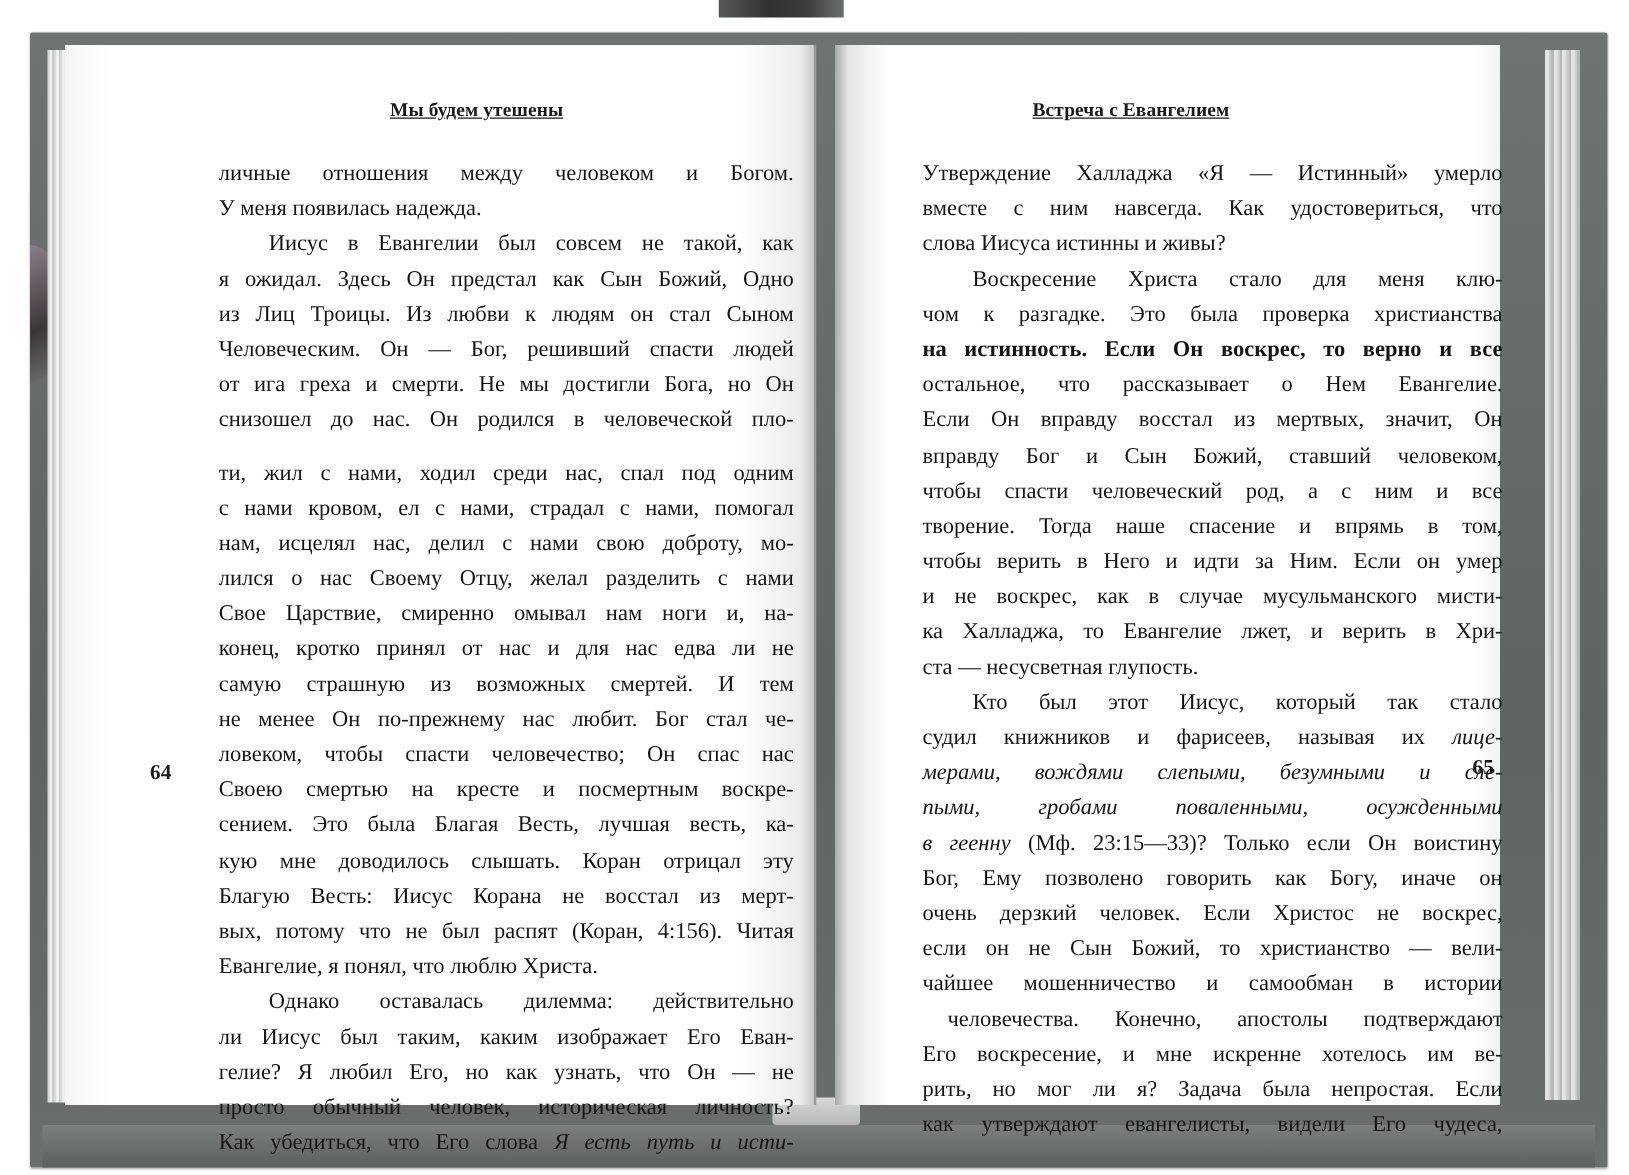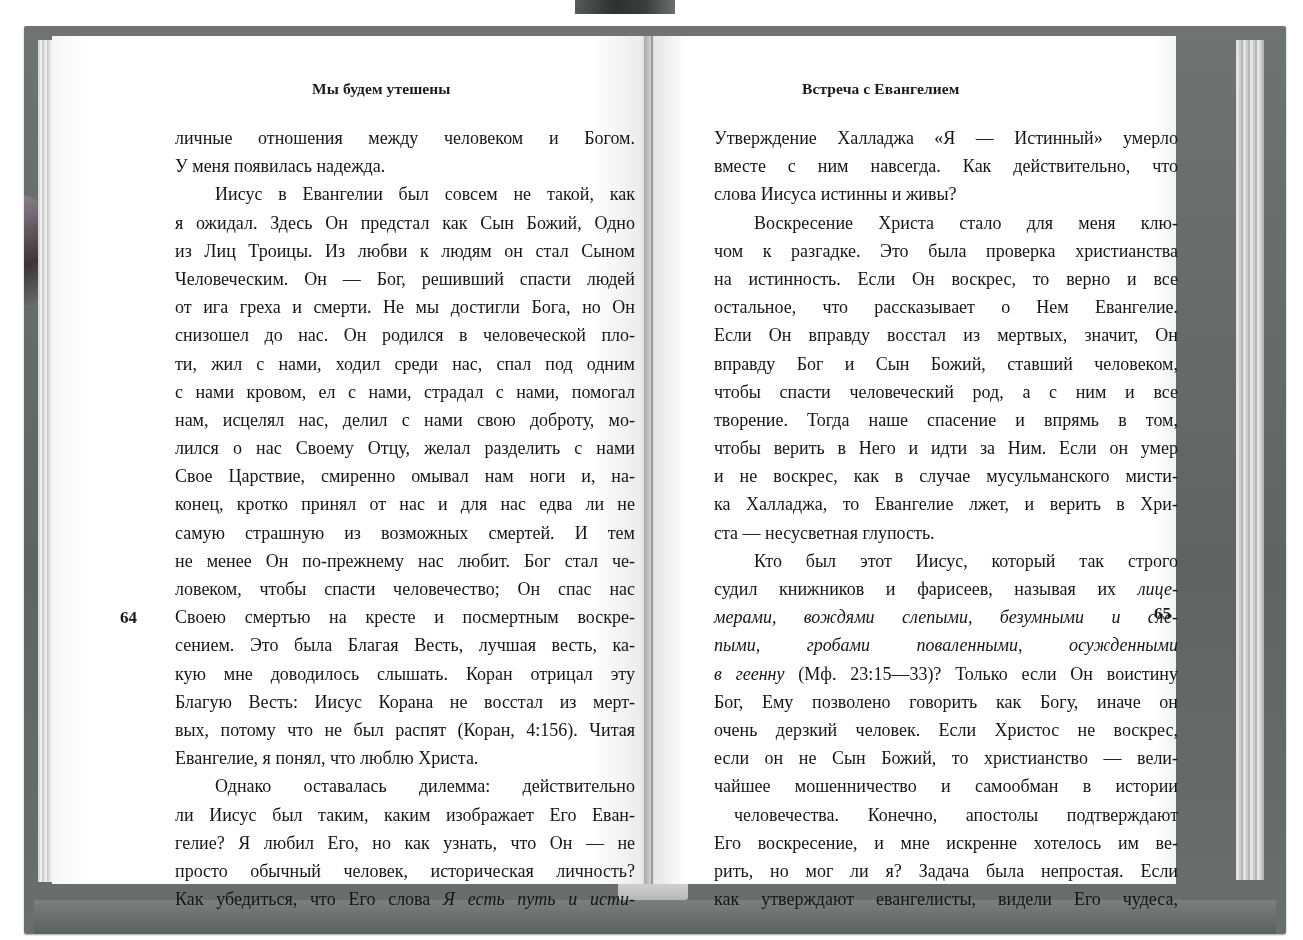--- a/index.html
+++ b/index.html
@@ -40,27 +40,28 @@
     background: repeating-linear-gradient(90deg, #e2e2e2 0 3px, #cbcbcb 3px 5px, #b6b6b6 5px 7px);
   }
   .page {
     position: absolute; top: 36px; height: 848px; background: #ffffff;
   }
   .page-left {
     left: 52px; width: 600px;
     background: linear-gradient(90deg, #f6f6f6 0%, #ffffff 6%, #ffffff 90%, #ececec 98%, #c9c9c9 100%);
   }
   .page-right {
-    left: 644px; width: 532px;
+    left: 668px; width: 532px;
     background: linear-gradient(90deg, #a9a9a9 0%, #e6e6e6 2%, #ffffff 8%, #ffffff 96%, #f3f3f3 100%);
   }
   .running-head {
     position: absolute; top: 44px; left: 0; width: 100%;
     text-align: center; font-size: 15.5px; color: #1a1a1a; font-weight: bold;
     letter-spacing: 0.1px;
+    text-decoration: underline;
   }
   .page-left .running-head { left: 0; padding-left: 112px; box-sizing: border-box; text-align: left; }
   .page-left .running-head span { margin-left: 148px; }
   .page-right .running-head { text-align: left; padding-left: 158px; box-sizing: border-box; }
   .text-block {
     position: absolute; top: 88px; font-size: 18px; line-height: 28.2px; color: #151515;
   }
   .page-left .text-block { left: 123px; width: 460px; }
   .page-right .text-block { left: 70px; width: 464px; }
   .line {
@@ -96,21 +97,21 @@
   </div>
   <div class="text-block" id="left-text">
       <span class="line" style="display: block;">личные отношения между человеком и Богом.</span>
       <span class="line last" style="display: block;">У меня появилась надежда.</span>
       <span class="line indent" style="display: block;">Иисус в Евангелии был совсем не такой, как</span>
       <span class="line" style="display: block;">я ожидал. Здесь Он предстал как Сын Божий, Одно</span>
       <span class="line" style="display: block;">из Лиц Троицы. Из любви к людям он стал Сыном</span>
       <span class="line" style="display: block;">Человеческим. Он — Бог, решивший спасти людей</span>
       <span class="line" style="display: block;">от ига греха и смерти. Не мы достигли Бога, но Он</span>
       <span class="line" style="display: block;">снизошел до нас. Он родился в человеческой пло-</span>
-      <span class="line" style="display: block;">ти, жил с нами, ходил среди нас, спал под одним</span>
+      <span class="line" style="display: block; margin-top: 14px;">ти, жил с нами, ходил среди нас, спал под одним</span>
       <span class="line" style="display: block;">с нами кровом, ел с нами, страдал с нами, помогал</span>
       <span class="line" style="display: block;">нам, исцелял нас, делил с нами свою доброту, мо-</span>
       <span class="line" style="display: block;">лился о нас Своему Отцу, желал разделить с нами</span>
       <span class="line" style="display: block;">Свое Царствие, смиренно омывал нам ноги и, на-</span>
       <span class="line" style="display: block;">конец, кротко принял от нас и для нас едва ли не</span>
       <span class="line" style="display: block;">самую страшную из возможных смертей. И тем</span>
       <span class="line" style="display: block;">не менее Он по-прежнему нас любит. Бог стал че-</span>
       <span class="line" style="display: block;">ловеком, чтобы спасти человечество; Он спас нас</span>
       <span class="line" style="display: block;">Своею смертью на кресте и посмертным воскре-</span>
       <span class="line" style="display: block;">сением. Это была Благая Весть, лучшая весть, ка-</span>
@@ -127,35 +128,35 @@
     </div>
   <div class="page-number">64</div>
 </div>
 
 <div class="page page-right">
   <div class="running-head">
     <span>Встреча с Евангелием</span>
   </div>
   <div class="text-block" id="right-text">
       <span class="line" style="display: block;">Утверждение Халладжа «Я — Истинный» умерло</span>
-      <span class="line" style="display: block;">вместе с ним навсегда. Как действительно, что</span>
+      <span class="line" style="display: block;">вместе с ним навсегда. Как удостовериться, что</span>
       <span class="line last" style="display: block;">слова Иисуса истинны и живы?</span>
       <span class="line indent" style="display: block;">Воскресение Христа стало для меня клю-</span>
       <span class="line" style="display: block;">чом к разгадке. Это была проверка христианства</span>
-      <span class="line" style="display: block;">на истинность. Если Он воскрес, то верно и все</span>
+      <span class="line" style="display: block; font-weight: bold;">на истинность. Если Он воскрес, то верно и все</span>
       <span class="line" style="display: block;">остальное, что рассказывает о Нем Евангелие.</span>
       <span class="line" style="display: block;">Если Он вправду восстал из мертвых, значит, Он</span>
       <span class="line" style="display: block;">вправду Бог и Сын Божий, ставший человеком,</span>
       <span class="line" style="display: block;">чтобы спасти человеческий род, а с ним и все</span>
       <span class="line" style="display: block;">творение. Тогда наше спасение и впрямь в том,</span>
       <span class="line" style="display: block;">чтобы верить в Него и идти за Ним. Если он умер</span>
       <span class="line" style="display: block;">и не воскрес, как в случае мусульманского мисти-</span>
       <span class="line" style="display: block;">ка Халладжа, то Евангелие лжет, и верить в Хри-</span>
       <span class="line last" style="display: block;">ста — несусветная глупость.</span>
-      <span class="line indent" style="display: block;">Кто был этот Иисус, который так строго</span>
+      <span class="line indent" style="display: block;">Кто был этот Иисус, который так стало</span>
       <span class="line" style="display: block;"><span>судил книжников и фарисеев, называя их </span><i>лице-</i></span>
       <span class="line" style="display: block;"><i>мерами, вождями слепыми, безумными и сле-</i></span>
       <span class="line" style="display: block;"><i>пыми, гробами поваленными, осужденными</i></span>
       <span class="line" style="display: block;"><i>в геенну</i><span> (Мф. 23:15—33)? Только если Он воистину</span></span>
       <span class="line" style="display: block;">Бог, Ему позволено говорить как Богу, иначе он</span>
       <span class="line" style="display: block;">очень дерзкий человек. Если Христос не воскрес,</span>
       <span class="line" style="display: block;">если он не Сын Божий, то христианство — вели-</span>
       <span class="line" style="display: block;">чайшее мошенничество и самообман в истории</span>
       <span class="line" style="display: block; margin-left: 20px;">человечества. Конечно, апостолы подтверждают</span>
       <span class="line" style="display: block;">Его воскресение, и мне искренне хотелось им ве-</span>

